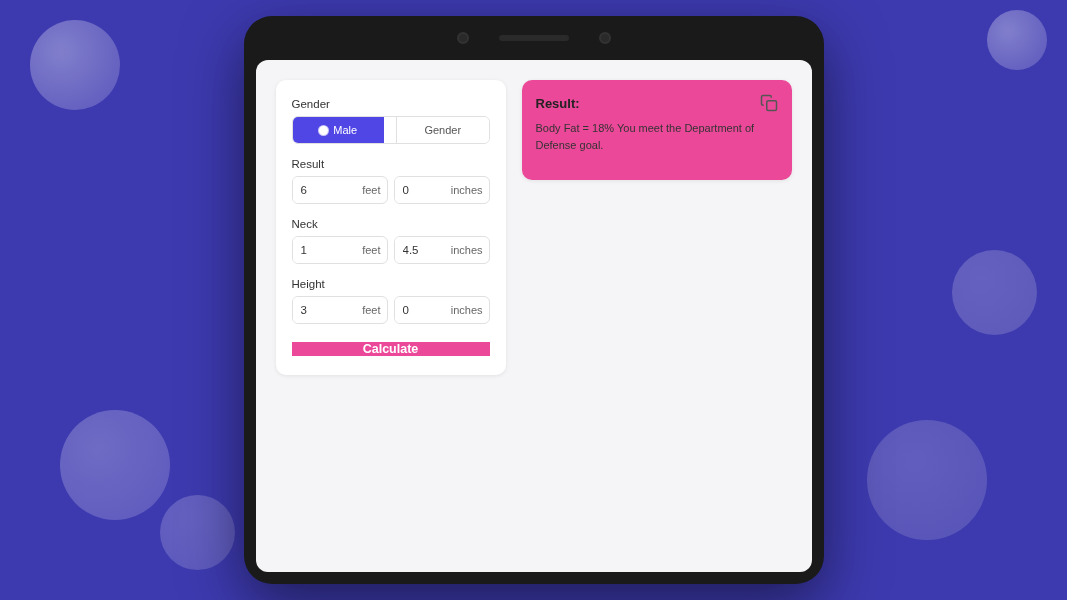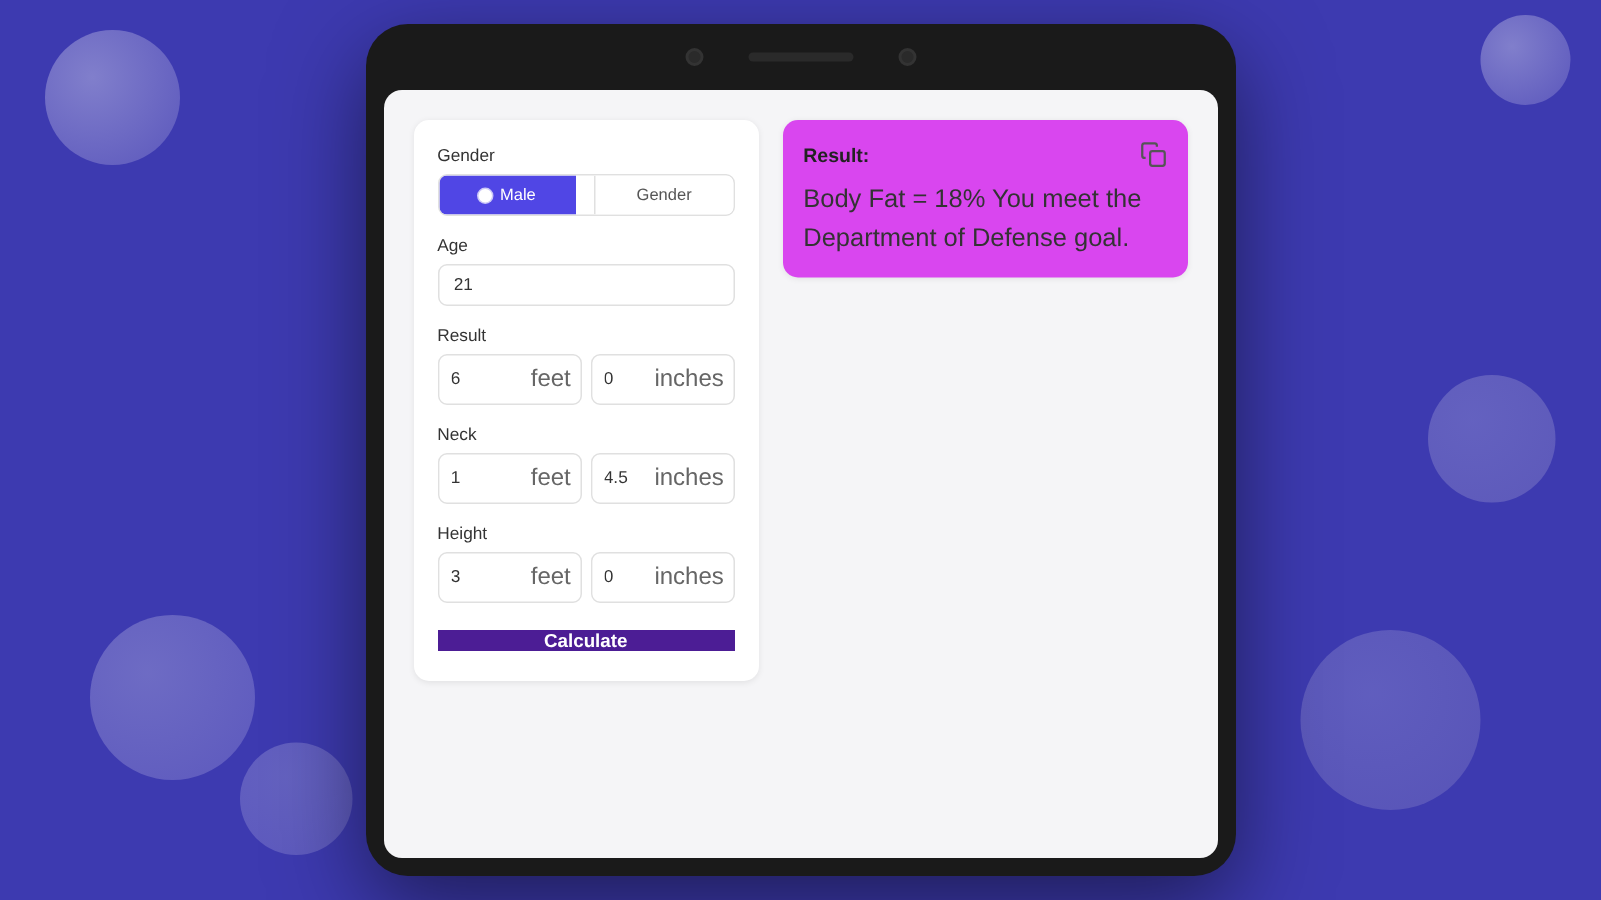--- a/index.html
+++ b/index.html
@@ -177,42 +177,42 @@
       padding: 7px 8px;
       border: none;
       font-size: 11.5px;
       color: #333;
       outline: none;
       width: 40px;
     }
 
     .measure-unit {
       padding: 7px 6px 7px 0;
-      font-size: 16px;
+      font-size: 11px;
       color: #666;
       white-space: nowrap;
     }
 
     
     .calc-btn {
       width: 100%;
       padding: 0;
-      background: #4c1d95;
+      background: #ec4899;
       color: #fff;
       border: none;
       border-radius: 0;
       font-size: 12.5px;
       font-weight: 600;
       cursor: pointer;
       margin-top: 4px;
     }
 
     
     .result-panel {
-      background: #d946ef;
+      background: #ec4899;
       border-radius: 10px;
       padding: 14px 14px 14px 14px;
       flex: 1;
       box-shadow: 0 1px 4px rgba(0,0,0,0.08);
       position: relative;
       min-height: 100px;
     }
 
     .result-header {
       display: flex;
@@ -228,21 +228,21 @@
     }
 
     .copy-icon {
       width: 18px;
       height: 18px;
       color: #555;
       cursor: pointer;
     }
 
     .result-text {
-      font-size: 17px;
+      font-size: 11px;
       color: #333;
       line-height: 1.5;
     }
   </style>
 </head>
 <body>
 
 <div class="bubble bubble-1"></div>
 <div class="bubble bubble-2"></div>
 <div class="bubble bubble-3"></div>
@@ -270,24 +270,20 @@
             <span class="radio-dot"></span>
             <span>Male</span>
           </button>
           <button class="gender-btn inactive">
             <span>Gender</span>
           </button>
         </div>
       </div>
 
       
-      <div class="field-group">
-        <span class="field-label">Age</span>
-        <input type="text" class="text-input" value="21" style="">
-      </div>
 
       
       <div class="field-group">
         <span class="field-label">Result</span>
         <div class="measurement-row">
           <div class="measure-part">
             <input type="text" class="measure-input" value="6" style="">
             <span class="measure-unit">feet</span>
           </div>
           <div class="measure-part">

